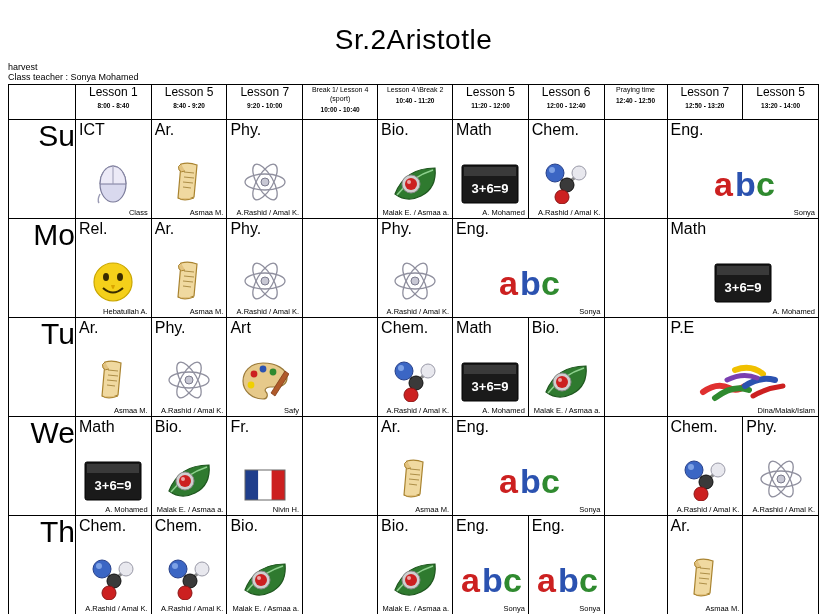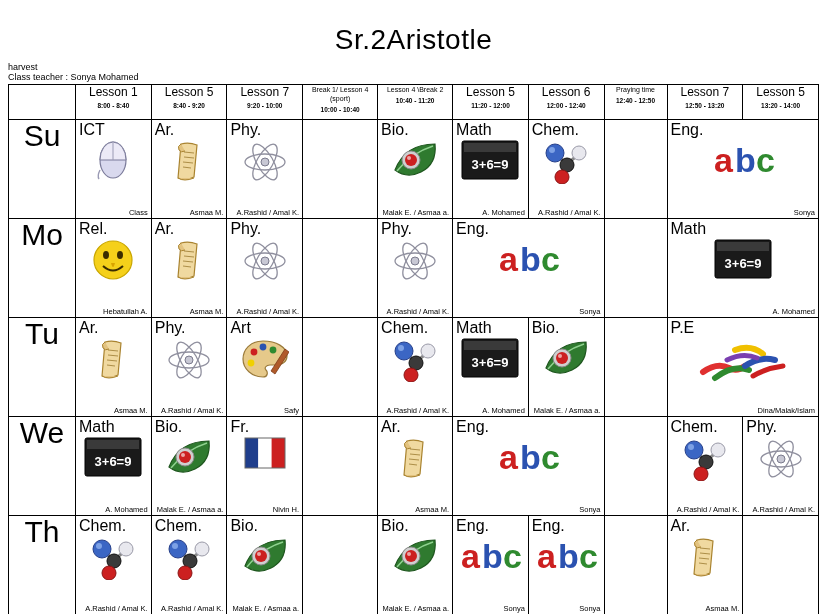--- a/index.html
+++ b/index.html
@@ -60,21 +60,21 @@
     font-size: 7px;
     line-height: 9px;
   }
   .hdr-time {
     font-size: 6.5px;
     line-height: 9px;
     margin-top: 2px;
   }
   .day-cell {
     width: 66px;
-    text-align: center;
+    text-align: right;
     vertical-align: middle;
     font-size: 30px;
     line-height: 32px;
   }
   .subj-cell {
     position: relative;
     height: 98px;
     margin-left: 38px;
   }
   .subj-inner {
@@ -99,21 +99,21 @@
     font-size: 7.5px;
     line-height: 9px;
   }
   .icon-wrap {
     position: absolute;
     left: 0;
     right: 0;
     top: 20px;
     bottom: 14px;
     display: flex;
-    align-items: flex-start;
+    align-items: flex-end;
     justify-content: center;
   }
   .icon-wrap svg { display: block; }
   .footer {
     position: absolute;
     bottom: 0px;
     left: 8px;
     right: 8px;
     display: flex;
     justify-content: space-between;

